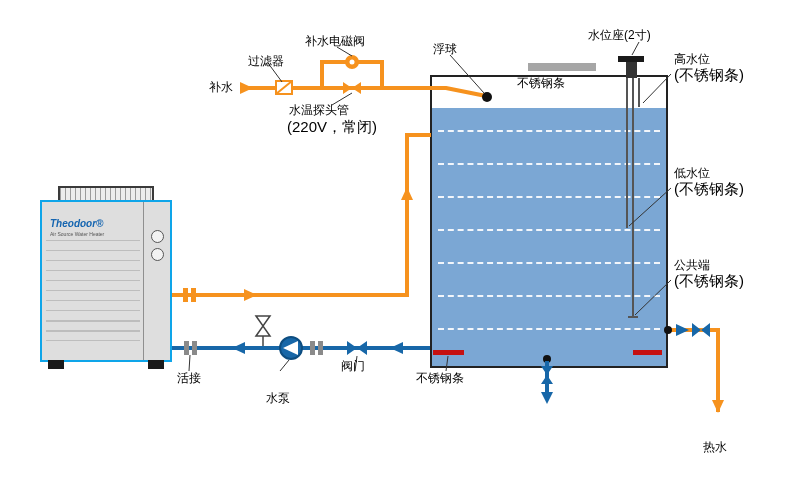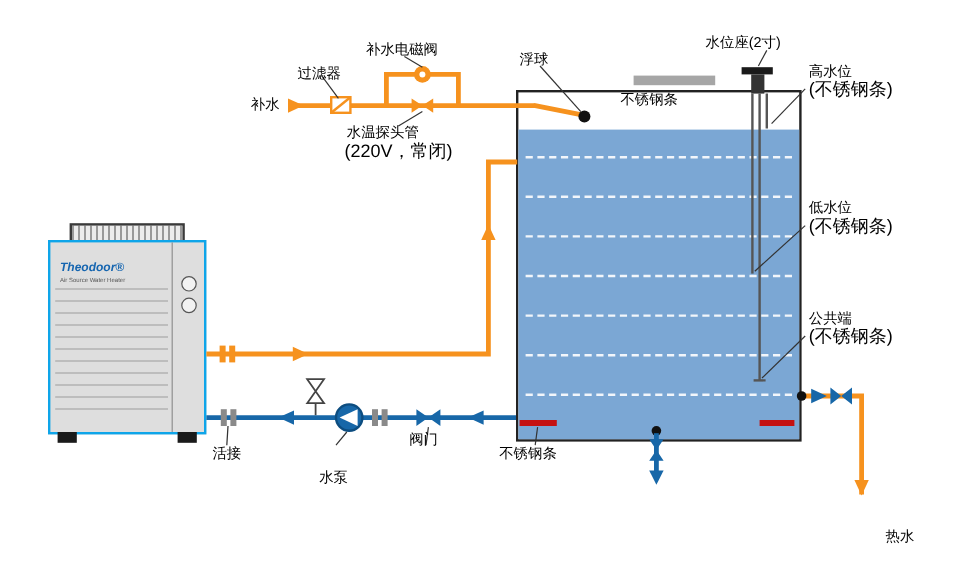--- a/index.html
+++ b/index.html
@@ -167,15 +167,15 @@
   <span class="lbl" style="left:674px;top:53px">高水位</span>
   <span class="lbl small" style="left:674px;top:67px">(不锈钢条)</span>
   <span class="lbl" style="left:674px;top:167px">低水位</span>
   <span class="lbl small" style="left:674px;top:181px">(不锈钢条)</span>
   <span class="lbl" style="left:674px;top:259px">公共端</span>
   <span class="lbl small" style="left:674px;top:273px">(不锈钢条)</span>
   <span class="lbl" style="left:177px;top:372px">活接</span>
   <span class="lbl" style="left:266px;top:392px">水泵</span>
   <span class="lbl" style="left:341px;top:360px">阀门</span>
   <span class="lbl" style="left:416px;top:372px">不锈钢条</span>
-  <span class="lbl" style="left:738px;top:441px">热水</span>
+  <span class="lbl" style="left:703px;top:441px">热水</span>
 
 </div>
 
 </body></html>

